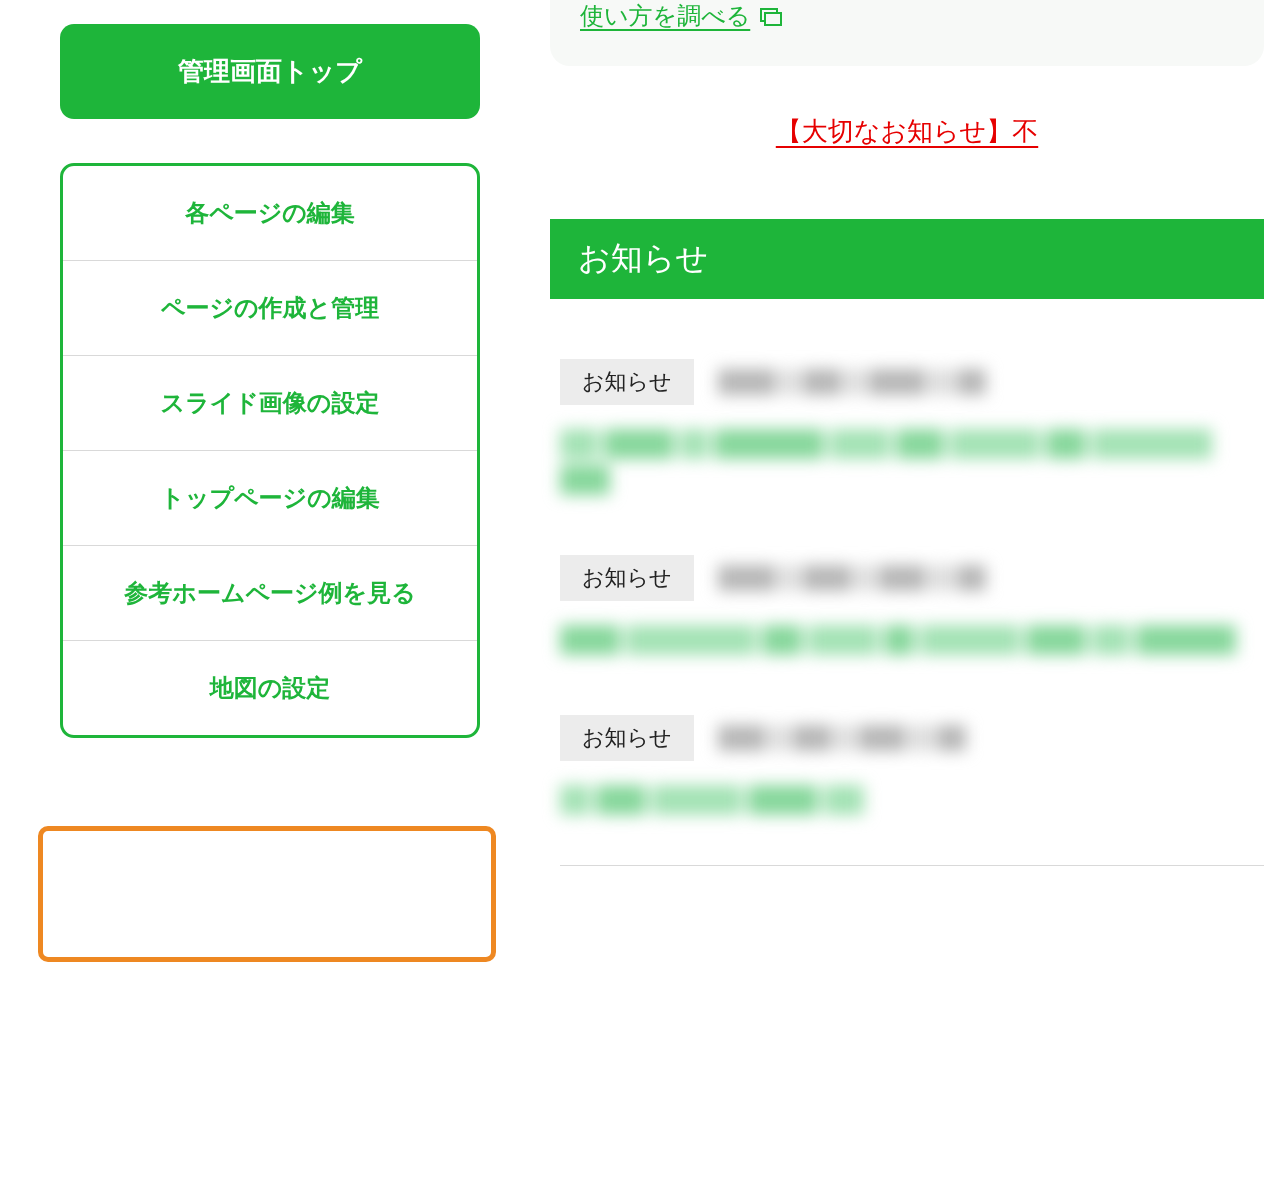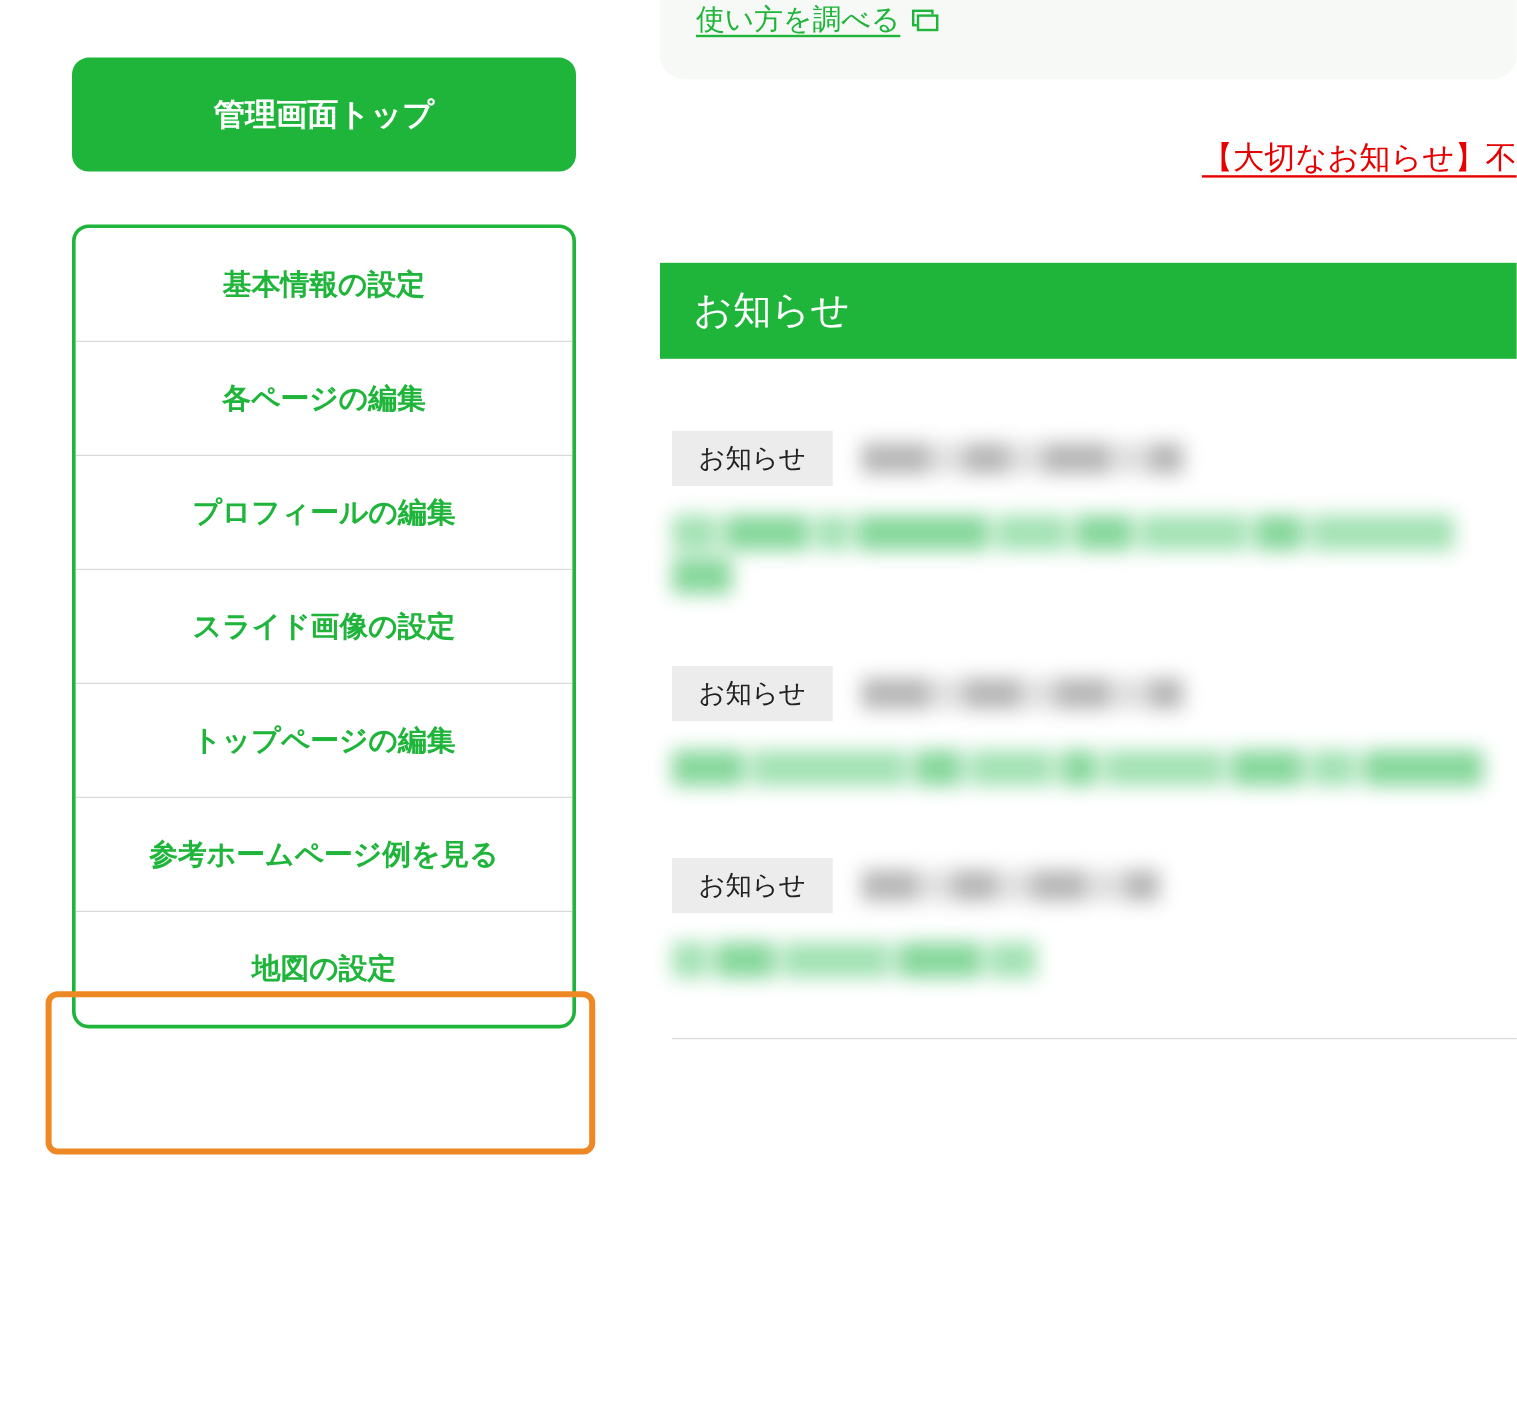--- a/index.html
+++ b/index.html
@@ -17,21 +17,21 @@
     }
     .layout {
       display: flex;
       gap: 70px;
       padding-left: 60px;
       padding-top: 0;
     }
     .sidebar {
       width: 420px;
       flex-shrink: 0;
-      padding-top: 48px;
+      padding-top: 24px;
     }
     .top-button {
       background: #1eb53a;
       color: #ffffff;
       font-size: 26px;
       font-weight: bold;
       text-align: center;
       padding: 30px 20px;
       border-radius: 14px;
       margin-bottom: 44px;
@@ -112,21 +112,21 @@
       content: "";
       position: absolute;
       top: 4px;
       left: 4px;
       width: 14px;
       height: 10px;
       border: 2px solid #1eb53a;
       background: #f7f9f7;
     }
     .important-notice {
-      text-align: right;
+      text-align: center;
       margin-bottom: 70px;
       margin-top: 40px;
     }
     .important-notice a {
       color: #e60000;
       font-size: 26px;
       text-decoration: underline;
       text-underline-offset: 6px;
       cursor: pointer;
       white-space: nowrap;
@@ -186,23 +186,22 @@
       margin-top: 50px;
     }
   </style>
 </head>
 <body>
 
 <div class="layout">
   <aside class="sidebar">
     <div class="top-button">管理画面トップ</div>
     <nav class="menu-box">
-      <div class="menu-item">基本情報の設定</div>
       <div class="menu-item">各ページの編集</div>
-      <div class="menu-item">プロフィールの編集</div>
+      <div class="menu-item">ページの作成と管理</div>
       <div class="menu-item">スライド画像の設定</div>
       <div class="menu-item">トップページの編集</div>
       <div class="menu-item">参考ホームページ例を見る</div>
       <div class="menu-item">地図の設定</div>
     </nav>
   </aside>
 
   <main class="main">
     <div class="help-box">
       <div>

